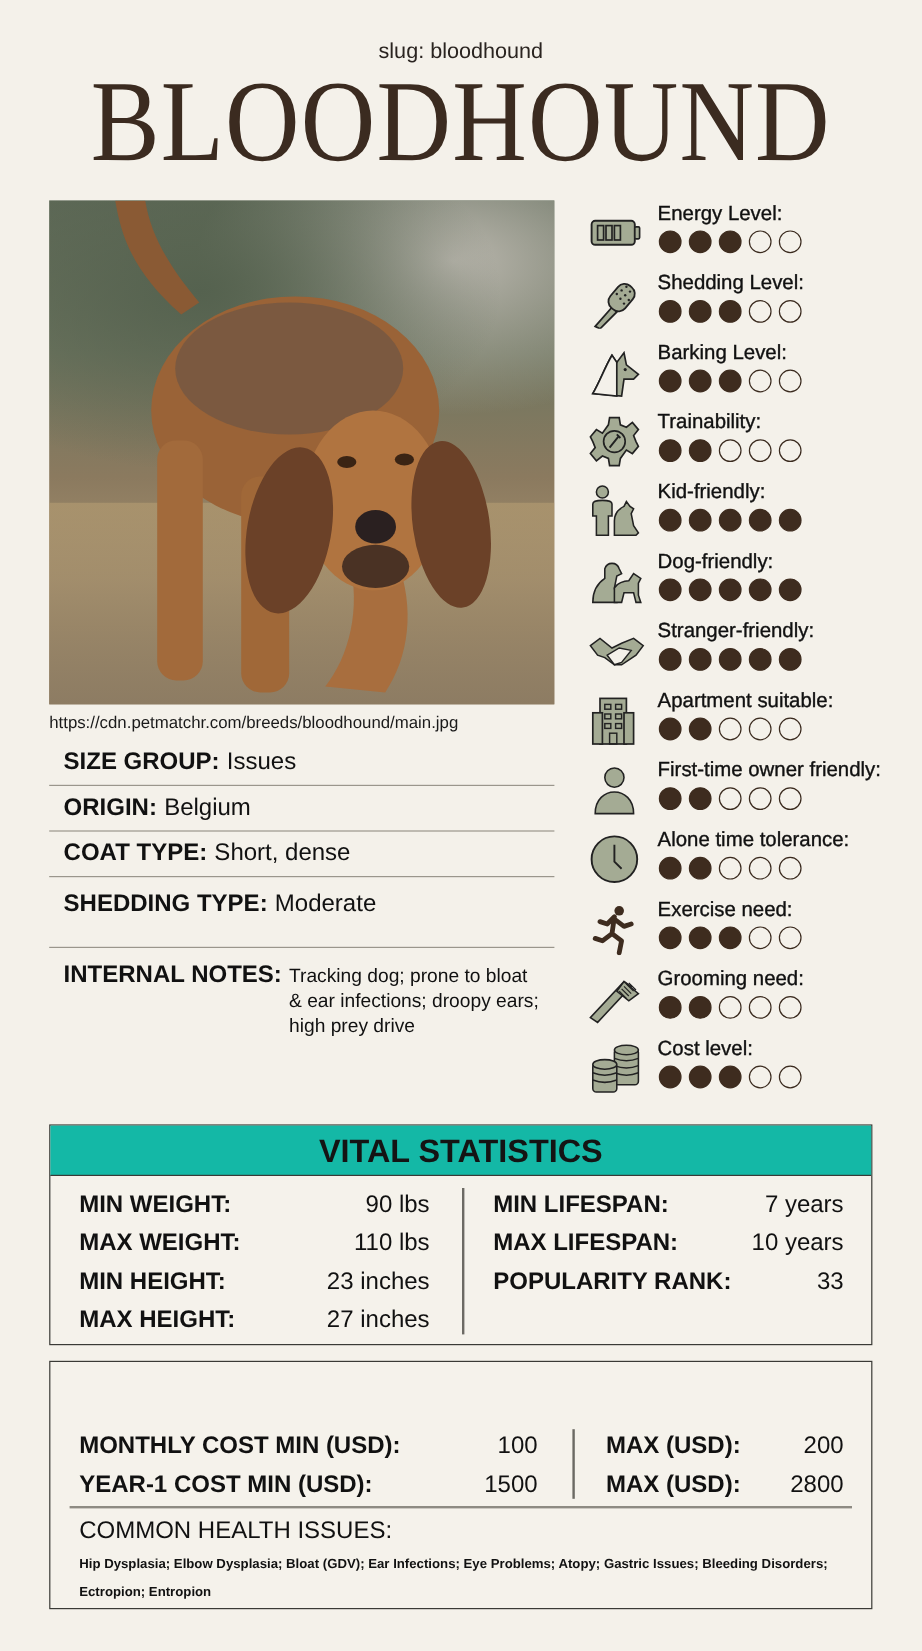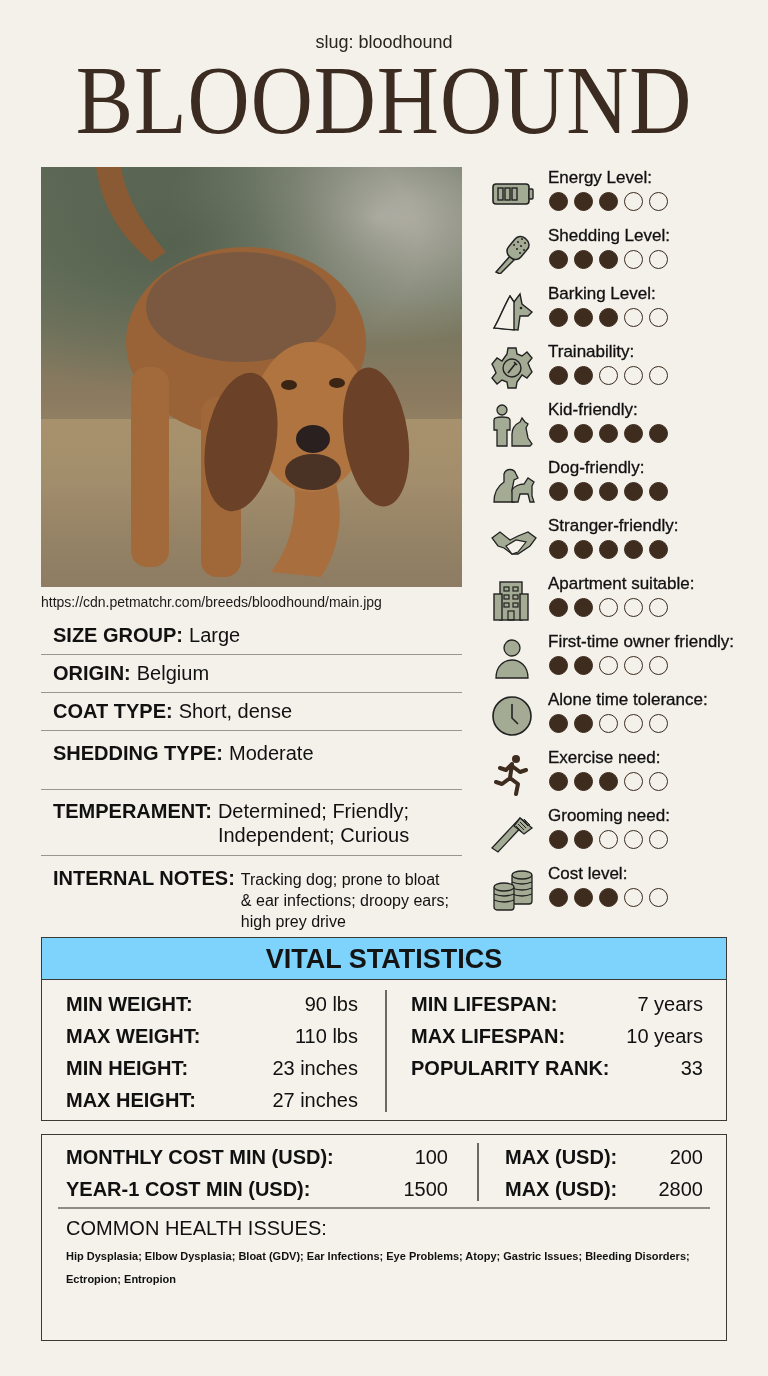--- a/index.html
+++ b/index.html
@@ -70,36 +70,36 @@
     width: 19px; height: 19px; border-radius: 50%;
     border: 1.3px solid #3a2a1e; background: transparent;
   }
   .dot.on { background: #3e2c1f; border-color: #3e2c1f; }
   
   .box {
     position: absolute; left: 41px; width: 686px;
     border: 1.5px solid #3a3a36; background: #f5f2eb;
   }
   .box .hdr {
-    background: #7dd3fc; border-bottom: 1.5px solid #3a3a36;
+    background: #14b8a6; border-bottom: 1.5px solid #3a3a36;
     text-align: center; font-weight: bold; font-size: 27px; height: 42px; line-height: 42px;
     color: #141414; letter-spacing: 0px;
   }
   .vital { top: 937px; height: 184px; }
   .vital .cols { position: relative; height: 140px; }
   .vital .divider {
     position: absolute; left: 343px; top: 10px; width: 1.5px; height: 122px; background: #6c6a64;
   }
   .kv {
     position: absolute; font-size: 20px; height: 32px; line-height: 32px; display: flex;
   }
   .kv .k { font-weight: bold; }
   .kv .v { margin-left: auto; text-align: right; }
   .costs { top: 1134px; height: 207px; }
-  .costs .cols { position: relative; height: 76px; }
+  .costs .cols { position: relative; height: 76px; margin-top: 48px; }
   .costs .divider {
     position: absolute; left: 435px; top: 8px; width: 1.5px; height: 58px; background: #6c6a64;
   }
   .costs .hr {
     position: absolute; left: 16px; top: 72px; width: 652px; height: 1.5px; background: #8e8b83;
   }
   .health-title {
     position: absolute; left: 24px; top: 82px; font-size: 20px; font-weight: normal;
   }
   .health-text {
@@ -136,37 +136,33 @@
 
     <ellipse cx="272" cy="272" rx="17" ry="14" fill="#2a2020"></ellipse>
     <ellipse cx="272" cy="305" rx="28" ry="18" fill="#4a3224"></ellipse>
   </svg>
 </div>
 <div class="url">https://cdn.petmatchr.com/breeds/bloodhound/main.jpg</div>
 
 <div class="attrs">
   <div class="attr-row">
     <span class="k">SIZE GROUP:</span>
-    <span class="v">Large</span>
+    <span class="v">Issues</span>
   </div>
   <div class="attr-row">
     <span class="k">ORIGIN:</span>
     <span class="v">Belgium</span>
   </div>
   <div class="attr-row">
     <span class="k">COAT TYPE:</span>
     <span class="v">Short, dense</span>
   </div>
   <div class="attr-row" style="padding-top:10px;padding-bottom:24px;">
     <span class="k">SHEDDING TYPE:</span>
     <span class="v">Moderate</span>
-  </div>
-  <div class="attr-row multi" style="padding-top:9px;padding-bottom:8px;">
-    <span class="k">TEMPERAMENT:</span>
-    <span class="v" style="padding-right:22px;">Determined; Friendly; Independent; Curious</span>
   </div>
   <div class="attr-row notes" style="padding-top:10px;">
     <span class="k">INTERNAL NOTES:</span>
     <span class="v">Tracking dog; prone to bloat &amp; ear infections; droopy ears; high prey drive</span>
   </div>
 </div>
 
 <div class="traits">
 
   <div class="trait">

